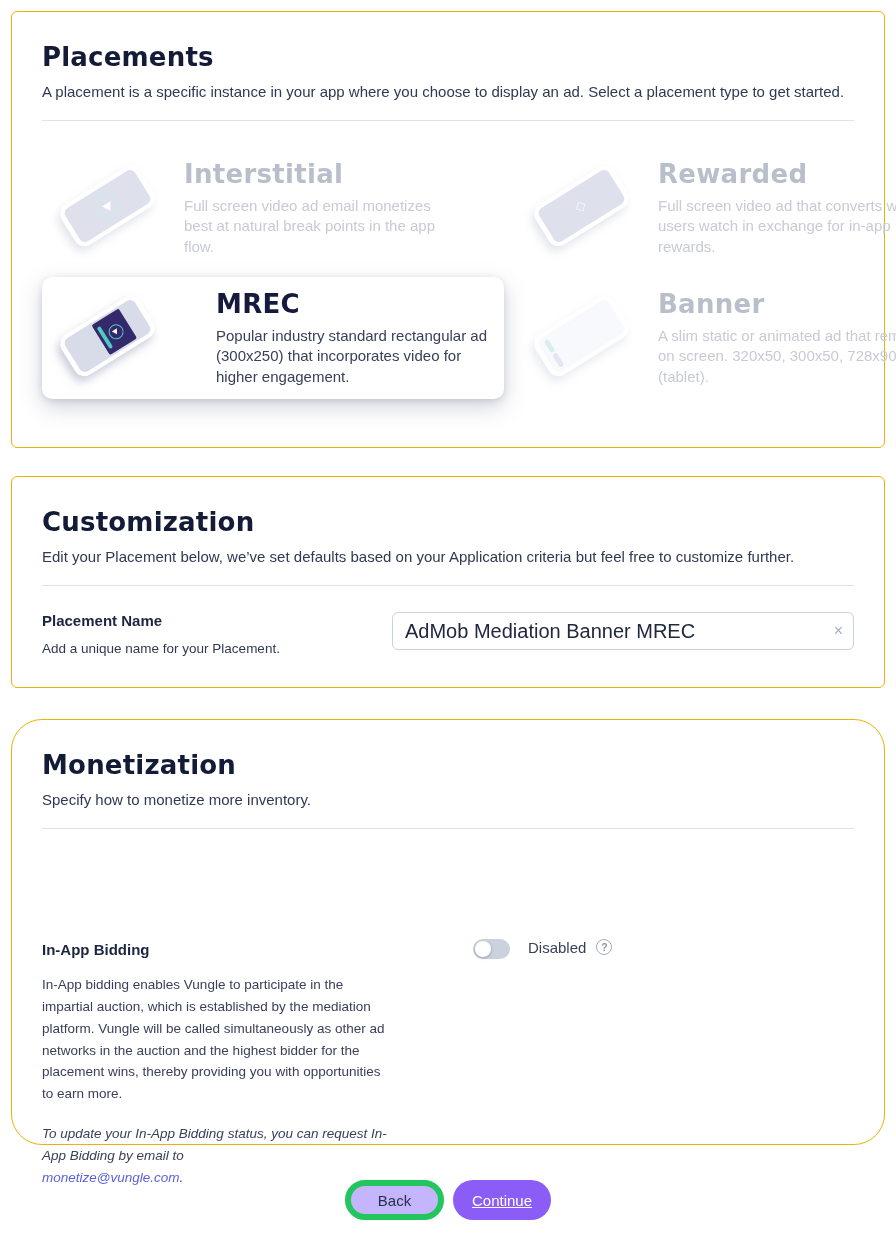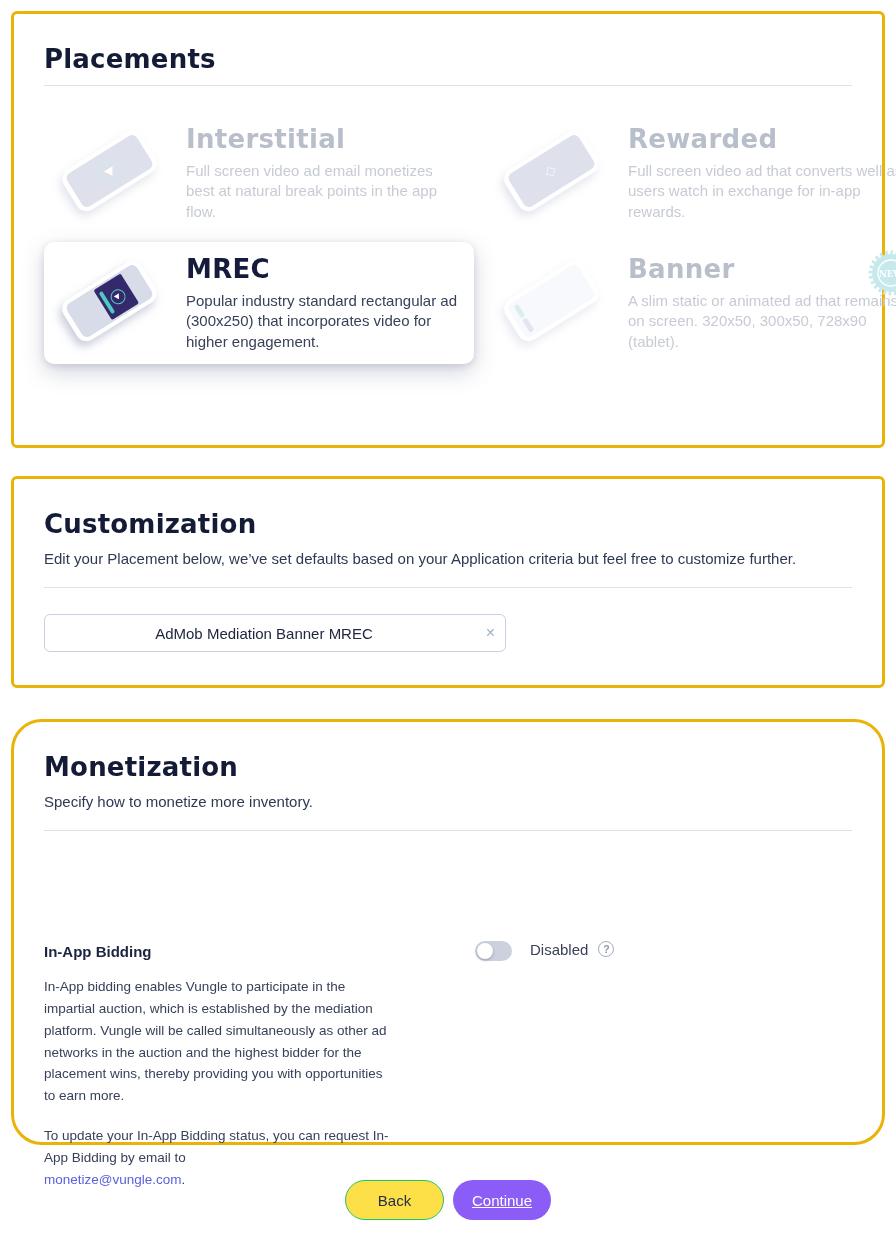--- a/index.html
+++ b/index.html
@@ -2,21 +2,21 @@
 <html><head>
 <meta charset="utf-8">
 <style>
   * { box-sizing: border-box; margin: 0; padding: 0; }
   html, body { width: 896px; background: #ffffff; font-family: "Liberation Sans", sans-serif; }
   body { height: 1238px; overflow: hidden; }
 
   .card {
     margin: 0 11px;
     background: #ffffff;
-    border: 3px solid #eab308;
+    border: 1px solid #eab308;
     border-radius: 6px;
     padding: 30px 30px 0 30px;
   }
   .card-placements { margin-top: 11px; height: 437px; }
   .card-customization { margin-top: 28px; height: 212px; }
   .card-monetization { margin-top: 31px; height: 426px; border-radius: 31px; }
 
   h1.section-title {
     font-family: "DejaVu Sans", sans-serif;
     font-size: 26px;
@@ -40,20 +40,21 @@
     align-items: center;
     min-height: 122px;
     border-radius: 10px;
     padding: 6px 10px;
     position: relative;
     cursor: pointer;
   }
   .type-tile.selected {
     background: #ffffff;
     box-shadow: 0 8px 22px rgba(98,104,138,.28), 0 2px 6px rgba(98,104,138,.20);
+    gap: 32px;
   }
   .tile-illus { width: 122px; height: 108px; position: relative; flex: none; }
   .tile-illus.dim { opacity: .5; }
   .tile-illus.dimmer { opacity: .4; }
 
   .phone {
     position: absolute; left: 32px; top: 6px;
     width: 47px; height: 92px;
     background: #ffffff;
     border-radius: 11px;
@@ -118,35 +119,35 @@
 
   
   .field-row { display: flex; justify-content: space-between; align-items: flex-start; margin-top: 8px; }
   .field-label { font-size: 15px; font-weight: bold; color: #1c2440; }
   .field-help { font-size: 13.5px; color: #2f3952; margin-top: 12px; }
   .input-wrap { position: relative; width: 462px; }
   .text-input {
     width: 100%; height: 38px;
     border: 1px solid #c7d1e2; border-radius: 6px;
     padding: 0 34px 0 12px;
-    font-size: 15px; color: #20283f;
+    font-size: 20px; color: #20283f;
     font-family: "Liberation Sans", sans-serif;
-    outline: none; background: #fff; text-align: center;
+    outline: none; background: #fff;
   }
   .clear-x {
     position: absolute; right: 11px; top: 50%; transform: translateY(-50%);
     color: #9fb0c8; font-size: 16px; line-height: 1; cursor: pointer;
   }
 
   
   .bidding-row { display: flex; margin-top: 112px; gap: 41px; }
   .bidding-left { width: 348px; }
   .bidding-title { font-size: 15px; font-weight: bold; color: #1c2440; margin-bottom: 16px; }
   .bidding-para { font-size: 13.5px; line-height: 1.62; color: #39415a; }
-  .bidding-para + .bidding-para { margin-top: 18px; }
+  .bidding-para + .bidding-para { margin-top: 18px; font-style: italic; }
   .email-link { color: #5a5fdd; text-decoration: none; cursor: pointer; }
   .bidding-right { display: flex; margin-left: 42px; height: 22px; margin-top: -2px; }
   .toggle {
     width: 37px; height: 20px; border-radius: 10px;
     background: #ccd2dd; position: relative; cursor: pointer; flex: none;
   }
   .toggle .knob {
     position: absolute; left: 2px; top: 2px;
     width: 16px; height: 16px; border-radius: 50%;
     background: #ffffff; box-shadow: 0 1px 3px rgba(60,70,95,.4);
@@ -161,28 +162,29 @@
 
   
   .footer-actions {
     display: flex; justify-content: center; align-items: center;
     gap: 9px; margin-top: 35px;
   }
   .btn {
     height: 40px; border-radius: 20px; font-size: 15px;
     font-family: "Liberation Sans", sans-serif; cursor: pointer;
   }
-  .btn-back { width: 99px; background: #fde047; border: 1px solid #22c55e; color: #272f47; }
+  .btn-back { width: 99px; background: #c4b5fd; border: 6px solid #22c55e; color: #272f47; }
   .btn-continue { width: 98px; background: #8b5cf6; border: none; color: #ffffff; text-decoration: underline; }
 </style>
 </head>
 <body>
 
 <section class="card card-placements">
   <h1 class="section-title">Placements</h1>
+  <p class="section-desc">A placement is a specific instance in your app where you choose to display an ad. Select a placement type to get started.</p>
   <hr class="divider">
 
   <div class="types-grid">
 
     <div class="type-tile">
       <div class="tile-illus dim">
         <div class="phone">
             <div class="screen screen-lavender">
           <span class="play-ring">
                 <span class="play-tri"></span>
@@ -252,20 +254,24 @@
 
   </div>
 </section>
 
 <section class="card card-customization">
   <h1 class="section-title">Customization</h1>
   <p class="section-desc">Edit your Placement below, we’ve set defaults based on your Application criteria but feel free to customize further.</p>
   <hr class="divider">
 
   <div class="field-row">
+    <div>
+      <div class="field-label">Placement Name</div>
+      <div class="field-help">Add a unique name for your Placement.</div>
+    </div>
     <div class="input-wrap">
       <input class="text-input" type="text" value="AdMob Mediation Banner MREC" style="">
       <span class="clear-x">×</span>
     </div>
   </div>
 </section>
 
 <section class="card card-monetization">
   <h1 class="section-title">Monetization</h1>
   <p class="section-desc">Specify how to monetize more inventory.</p>

